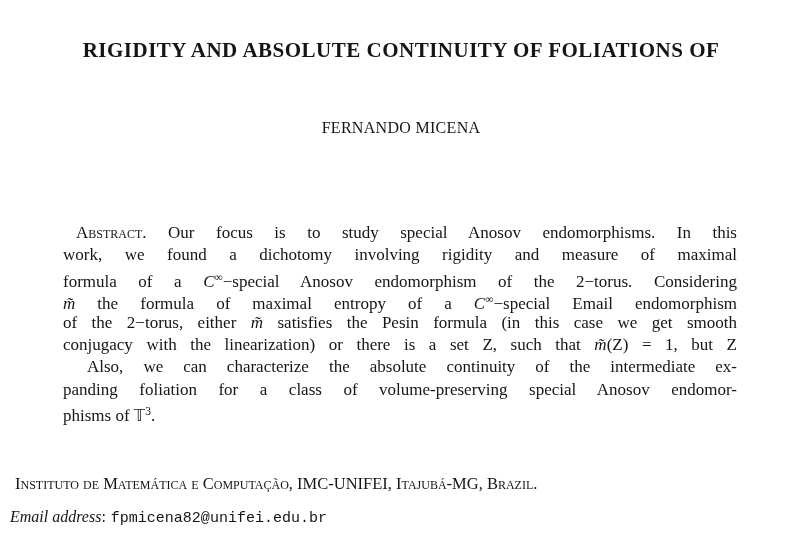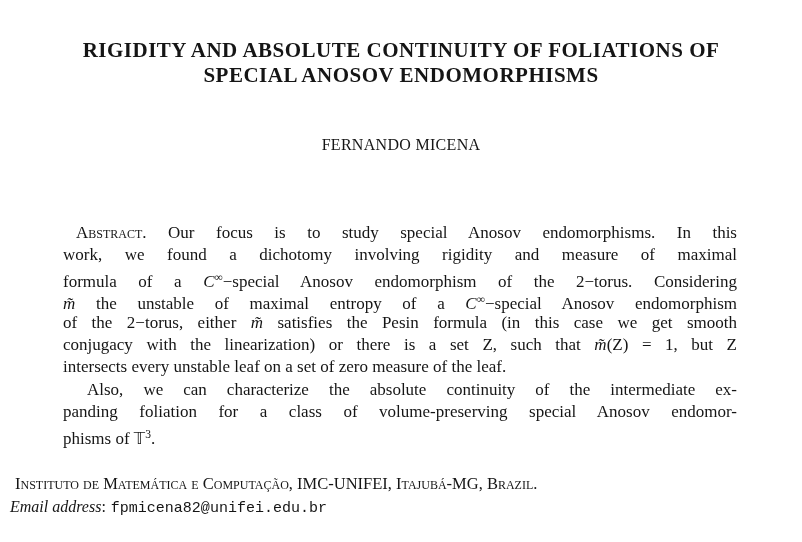--- a/index.html
+++ b/index.html
@@ -14,21 +14,21 @@
 
   .title-block {
     position: absolute; top: 38px; left: 0; width: 802px;
     text-align: center;
     font-weight: bold;
     font-size: 21px;
     line-height: 24.5px;
     letter-spacing: 0.5px;
   }
   .author-line {
-    position: absolute; top: 136px; left: 0; width: 802px;
+    position: absolute; top: 119px; left: 0; width: 802px;
     text-align: center;
     font-size: 16px;
     letter-spacing: 0.3px;
   }
 
   .abstract-body {
     position: absolute; left: 63px; top: 215px; width: 674px;
     font-size: 17px;
   }
   .abs-line {
@@ -47,49 +47,47 @@
 
   .footer {
     position: absolute; left: 10px; top: 473px; width: 760px;
     font-size: 16.5px;
     line-height: 21.5px;
   }
   .institute-line {
     font-variant: small-caps;
     padding-left: 5px;
   }
-  .email-line { margin-top: 1px; font-size: 16px; }
+  .email-line { margin-top: 11px; font-size: 16px; }
   .email-label { font-style: italic; }
   .email-colon { font-style: normal; }
   .email-address {
     font-family: "Liberation Mono", "DejaVu Sans Mono", monospace;
     font-size: 15px;
     margin-left: 5px;
   }
 </style>
 </head>
 <body>
 
 <div class="page">
 
   <div class="title-block">
     <div>RIGIDITY AND ABSOLUTE CONTINUITY OF FOLIATIONS OF</div>
-    <div>SPECIAL ANOSOV ENDOMORPHISMS</div>
   </div>
 
   <div class="author-line">FERNANDO MICENA</div>
 
   <div class="abstract-body">
       <div class="abs-line" style="padding-left: 13px; margin-top: 7px;"><span class="sc">Abstract.</span><span> Our focus is to study special Anosov endomorphisms.  In this</span></div>
       <div class="abs-line"><span>work, we found a dichotomy involving rigidity and measure of maximal</span></div>
       <div class="abs-line"><span>formula of a </span><span class="it">C</span><span class="sup">∞</span><span>−special Anosov endomorphism of the 2−torus. Considering</span></div>
-      <div class="abs-line"><span class="it">m̃</span><span> the unstable of maximal entropy of a </span><span class="it">C</span><span class="sup">∞</span><span>−special Anosov endomorphism</span></div>
+      <div class="abs-line"><span class="it">m̃</span><span> the formula of maximal entropy of a </span><span class="it">C</span><span class="sup">∞</span><span>−special Email endomorphism</span></div>
       <div class="abs-line"><span>of the 2−torus, either </span><span class="it">m̃</span><span> satisfies the Pesin formula (in this case we get smooth</span></div>
       <div class="abs-line"><span>conjugacy with the linearization) or there is a set Z, such that </span><span class="it">m̃</span><span>(Z) = 1, but Z</span></div>
-      <div class="abs-line last"><span>intersects every unstable leaf on a set of zero measure of the leaf.</span></div>
       <div class="abs-line" style="padding-left: 24px;"><span>Also, we can characterize the absolute continuity of the intermediate ex-</span></div>
       <div class="abs-line"><span>panding foliation for a class of volume-preserving special Anosov endomor-</span></div>
       <div class="abs-line last"><span>phisms of </span><span class="bb">𝕋</span><span class="sup">3</span><span>.</span></div>
     </div>
 
   <div class="footer">
     <div class="institute-line">Instituto de Matemática e Computação, IMC-UNIFEI, Itajubá-MG, Brazil.</div>
     <div class="email-line">
       <span class="email-label">Email address</span><span class="email-colon">:</span><span class="email-address">fpmicena82@unifei.edu.br</span>
     </div>

